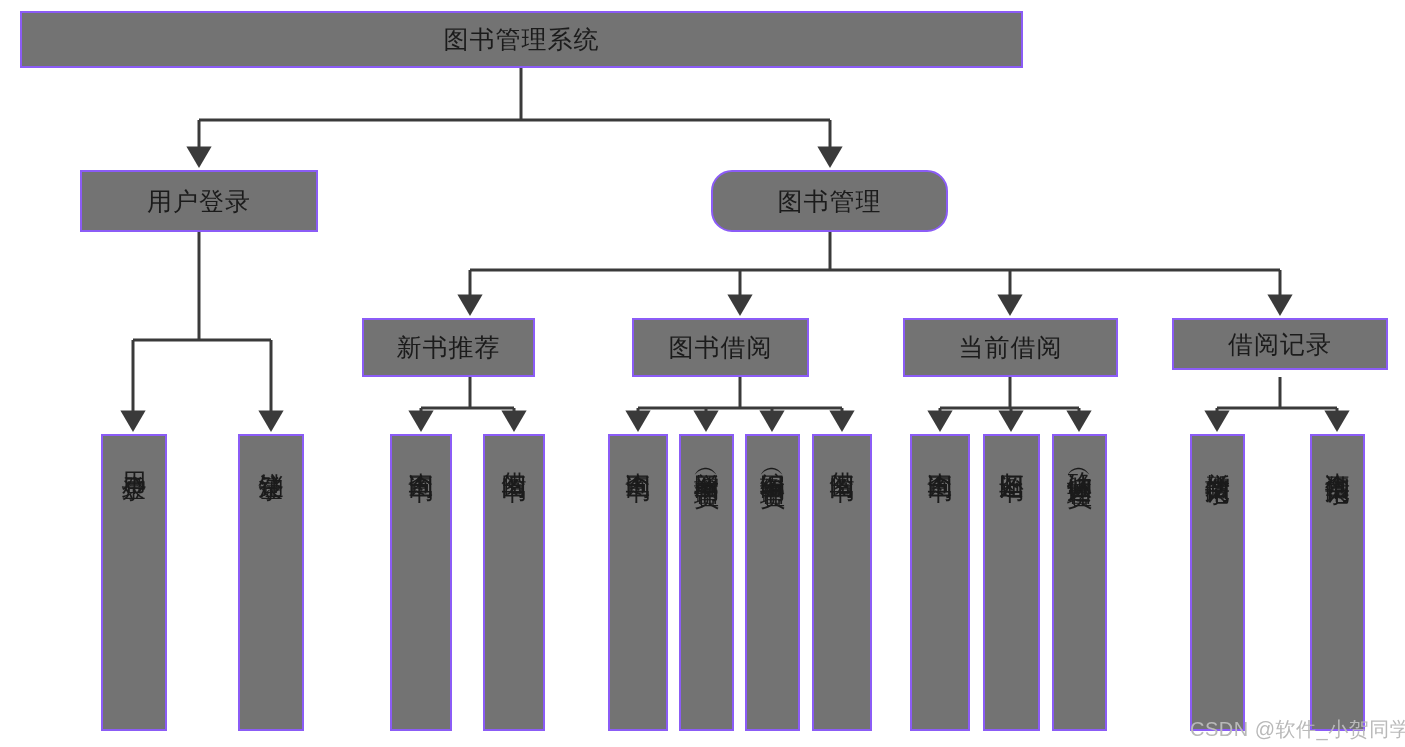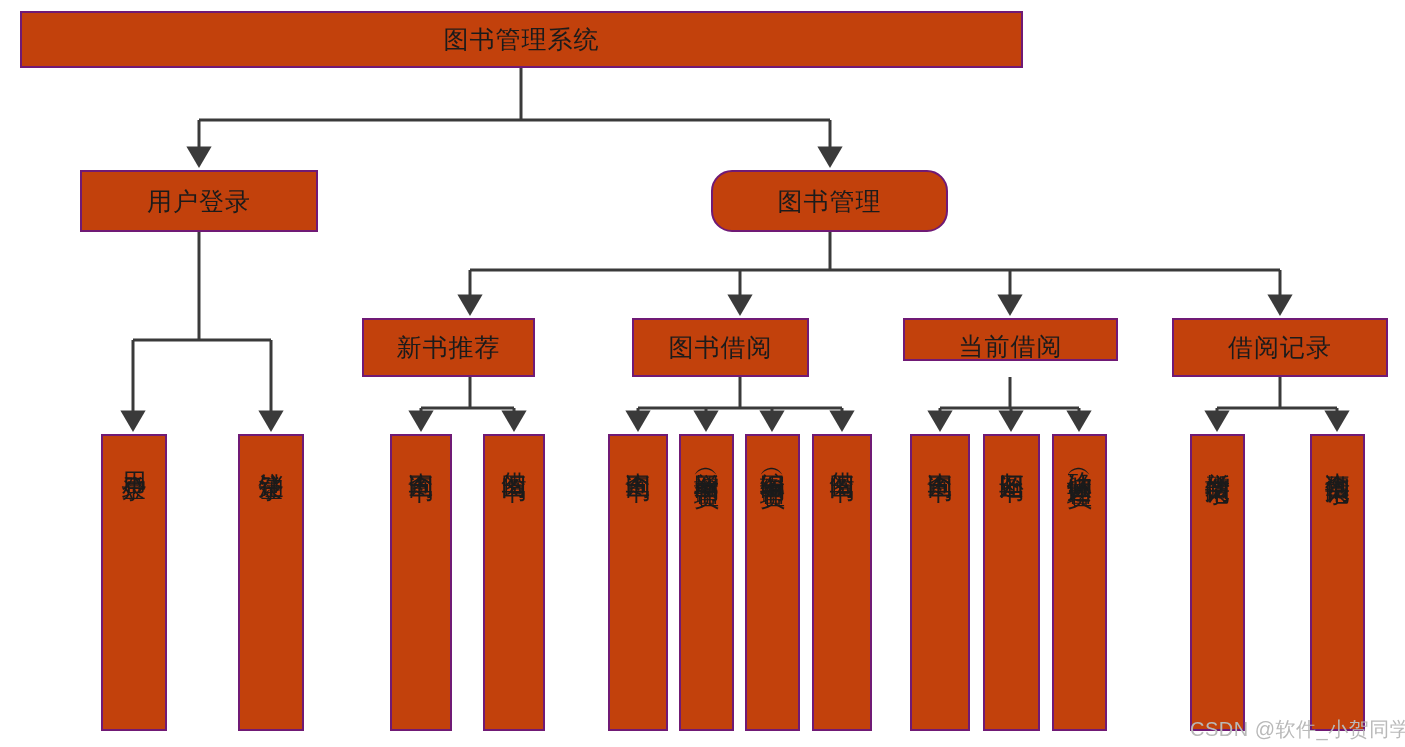--- a/index.html
+++ b/index.html
@@ -21,22 +21,22 @@
     position: absolute;
     left: 0;
     top: 0;
     width: 1405px;
     height: 747px;
     pointer-events: none;
   }
   .node {
     position: absolute;
     box-sizing: border-box;
-    background: #c2410c;
-    border: 2px solid #701a75;
+    background: #737373;
+    border: 2px solid #8b5cf6;
     display: flex;
     align-items: center;
     justify-content: center;
     color: #1b1b1b;
   }
   .node .label {
     display: block;
     text-align: center;
     line-height: 1.05;
     white-space: nowrap;
@@ -134,24 +134,24 @@
   <div class="node horiz" style="left: 711px; top: 170px; width: 237px; height: 62px; border-radius: 21px;">
     <span class="label">图书管理</span>
   </div>
 
   <div class="node horiz" style="left: 362px; top: 318px; width: 173px; height: 59px;">
     <span class="label">新书推荐</span>
   </div>
   <div class="node horiz" style="left: 632px; top: 318px; width: 177px; height: 59px;">
     <span class="label">图书借阅</span>
   </div>
-  <div class="node horiz" style="left: 903px; top: 318px; width: 215px; height: 43px; align-items: flex-end;">
+  <div class="node horiz" style="left: 903px; top: 318px; width: 215px; height: 59px;">
     <span class="label">当前借阅</span>
   </div>
-  <div class="node horiz" style="left: 1172px; top: 318px; width: 216px; height: 59px;">
+  <div class="node horiz" style="left: 1172px; top: 318px; width: 216px; height: 52px;">
     <span class="label">借阅记录</span>
   </div>
 
   <div class="node leaf" style="left: 101px; top: 434px; width: 66px; height: 297px;">
     <span class="label">用户登录</span>
   </div>
   <div class="node leaf" style="left: 238px; top: 434px; width: 66px; height: 297px;">
     <span class="label">注销登录</span>
   </div>
   <div class="node leaf" style="left: 390px; top: 434px; width: 62px; height: 297px;">

